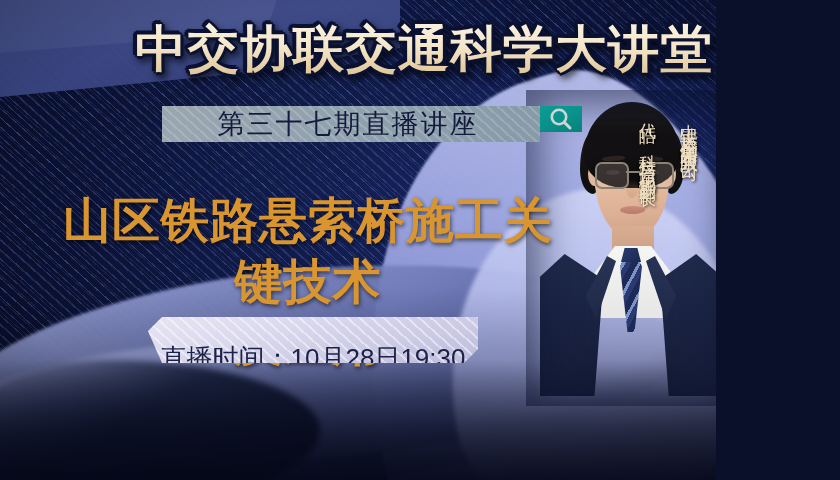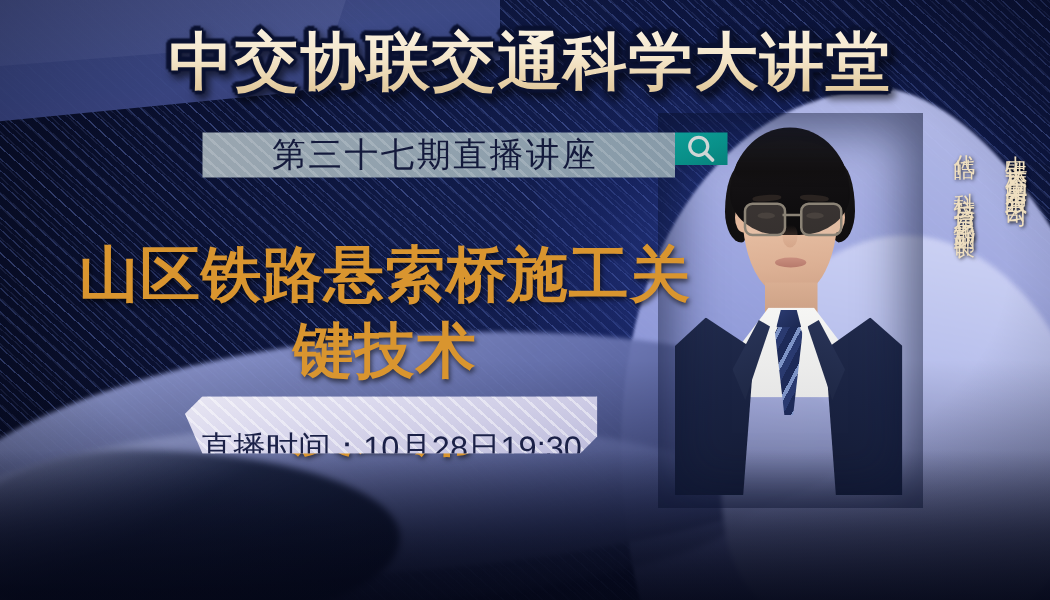--- a/index.html
+++ b/index.html
@@ -1,20 +1,20 @@
 <!DOCTYPE html>
 <html><head>
 <meta charset="utf-8">
 <style>
   html,body{margin:0;padding:0;background:#0a0f2a;}
   body{font-family:"Liberation Sans","DejaVu Sans",sans-serif;}
 
   #poster{
     position:relative;
-    width:840px;height:480px;
+    width:716px;height:480px;
     overflow:hidden;
     background:#000000;
   }
 
   
   .bg-base{
     position:absolute;inset:0;
     background:
       radial-gradient(ellipse 520px 420px at 64% 46%, #16225c 0%, #101a46 42%, #0b1234 72%, #080d26 100%),
       linear-gradient(120deg,#101a46 0%,#0c1232 45%,#0a1030 100%);

